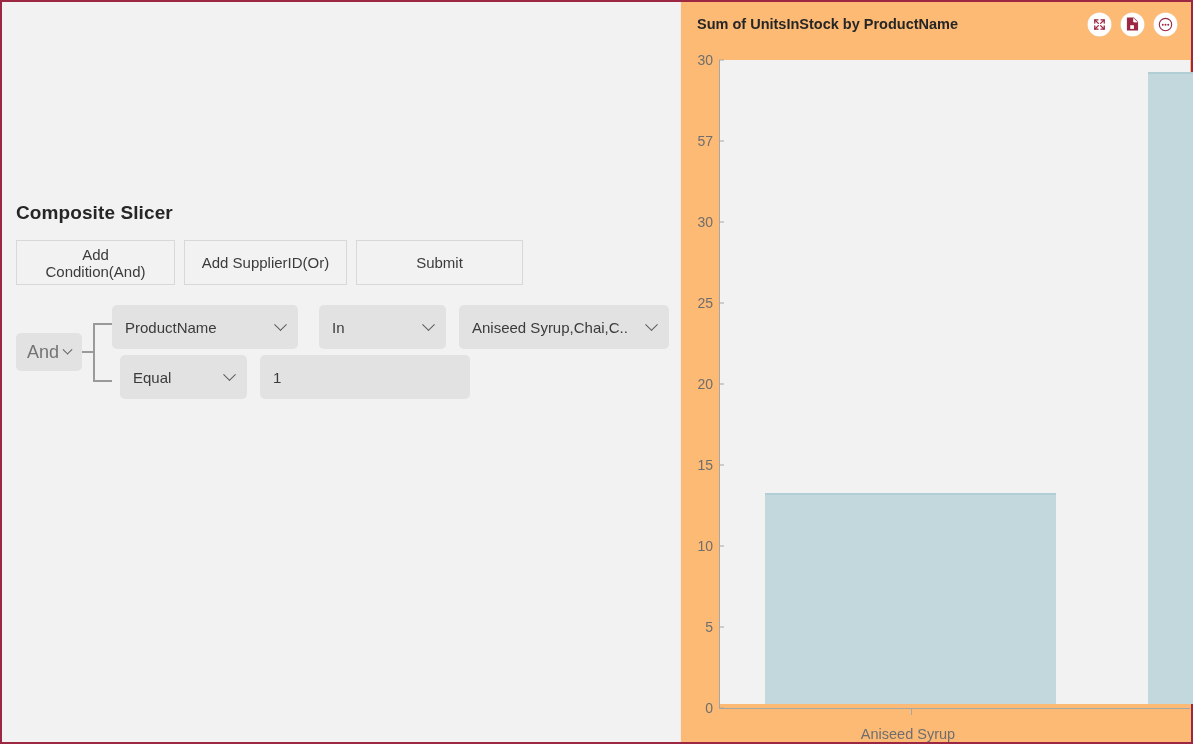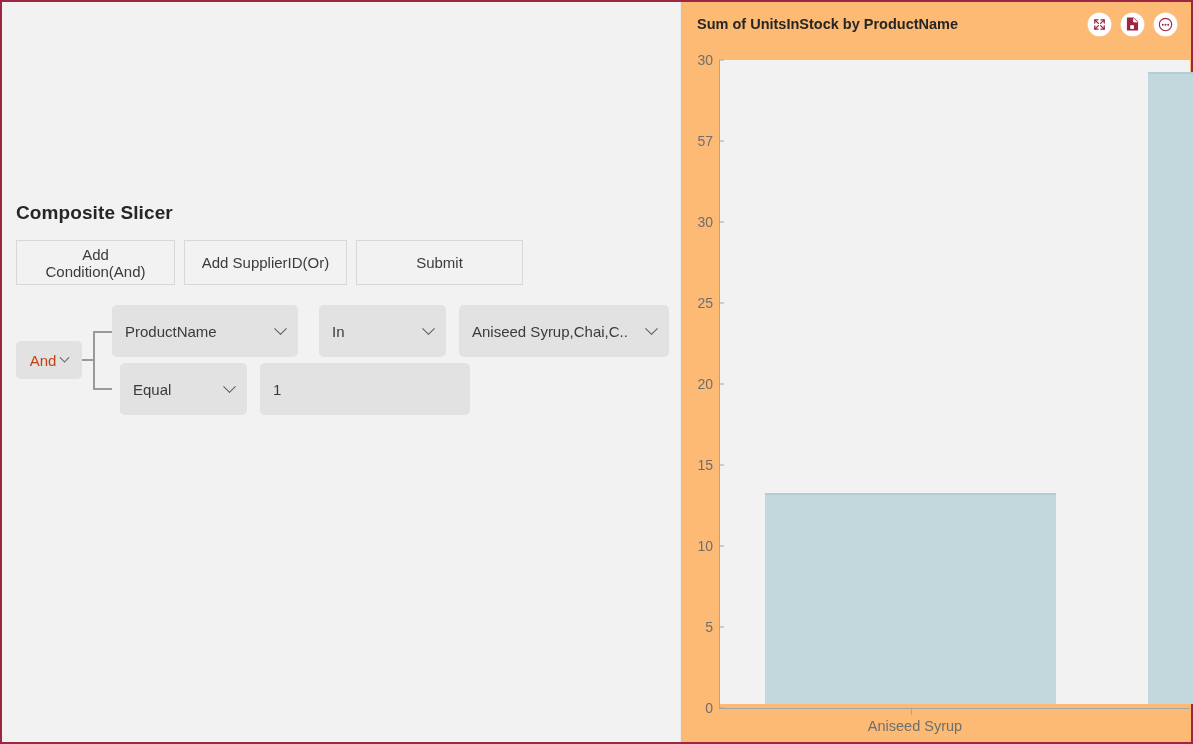--- a/index.html
+++ b/index.html
@@ -55,21 +55,21 @@
   .slicer-btn.w3 { width: 167px; }
 
   
   #condition-group { display: flex; align-items: center; }
   #group-operator {
     width: 66px; height: 38px;
     background: #e2e2e2;
     border-radius: 5px;
     display: flex; align-items: center; justify-content: center;
     gap: 5px;
-    font-size: 15px; color: #c2410c;
+    font-size: 18px; color: #737373;
     cursor: pointer;
     flex: 0 0 66px;
   }
   #bracket {
     position: relative;
     width: 30px;
     height: 76px;
     flex: 0 0 30px;
   }
   #bracket .v {
@@ -84,21 +84,21 @@
     position: absolute; left: 11px; top: 66px;
     width: 19px; height: 1.5px; background: #9a9a9a;
   }
   #bracket .h-mid {
     position: absolute; left: 0px; top: 37px;
     width: 12px; height: 1.5px; background: #9a9a9a;
   }
   #conditions { display: flex; flex-direction: column; gap: 6px; }
   .condition-row { display: flex; gap: 13px; }
   .field {
-    height: 52px;
+    height: 44px;
     background: #e2e2e2;
     border-radius: 5px;
     display: flex; align-items: center;
     padding: 0 13px;
     font-size: 15px;
     color: #3b3b3b;
     cursor: pointer;
   }
   .field .label { flex: 1; white-space: nowrap; overflow: hidden; }
   .field.col { width: 186px; }
@@ -345,21 +345,21 @@
             <span class="y-tick-label">57</span>
             <span class="y-tick-mark"></span>
           </div>
           <div class="y-tick" style="top: 14px;">
             <span class="y-tick-label">30</span>
             <span class="y-tick-mark"></span>
           </div>
         </div>
       <div id="x-ticks">
           <div class="x-tick-mark" style="left: 229.667px;"></div>
-          <div class="x-tick-label" style="left: 234px;">Aniseed Syrup</div>
+          <div class="x-tick-label" style="left: 227px; margin-top: 8px;">Aniseed Syrup</div>
         </div>
       <div id="bars">
           <div class="bar" title="Aniseed Syrup: 13" style="left: 84px; width: 291.333px; height: 210.6px; background: rgb(195, 216, 221); border-top-color: rgb(179, 205, 212);"></div>
           <div class="bar" title="Chai: 39" style="left: 467.333px; width: 291.333px; height: 631.8px; background: rgb(195, 216, 221); border-top-color: rgb(179, 205, 212);"></div>
         </div>
     </div>
 
   </div>
 </div>
 

